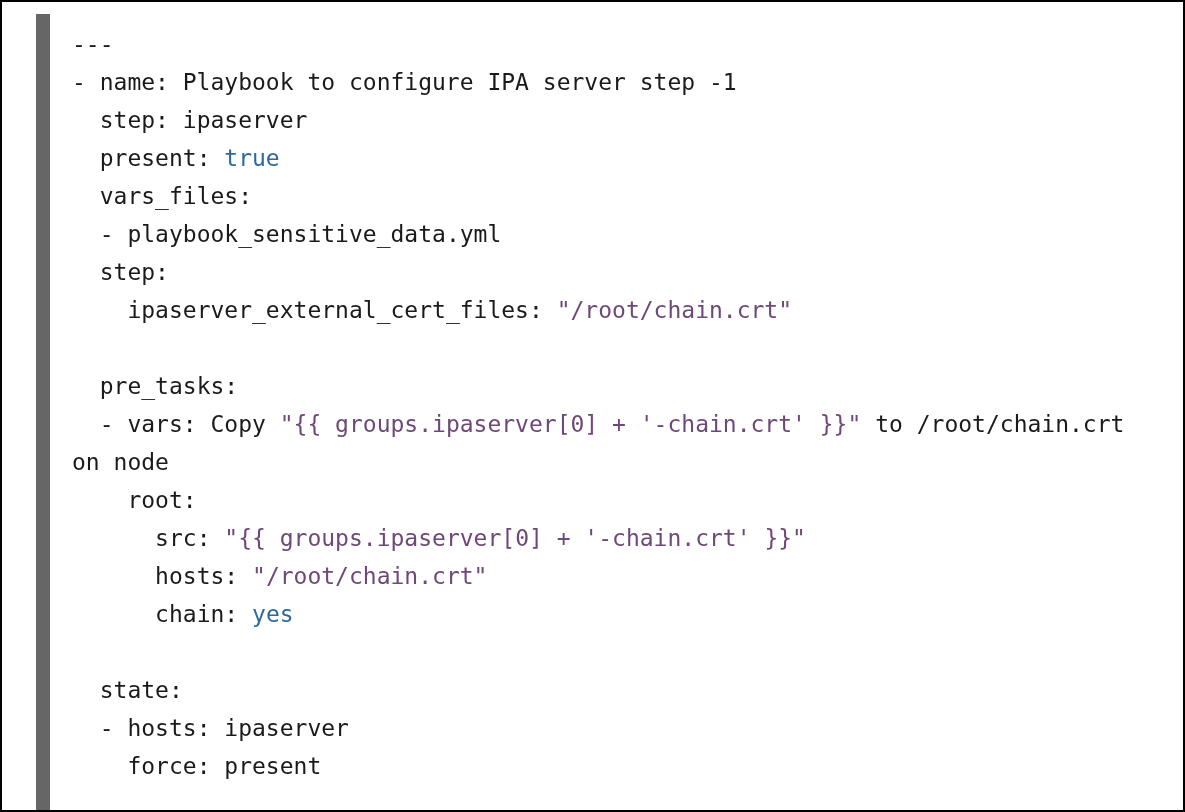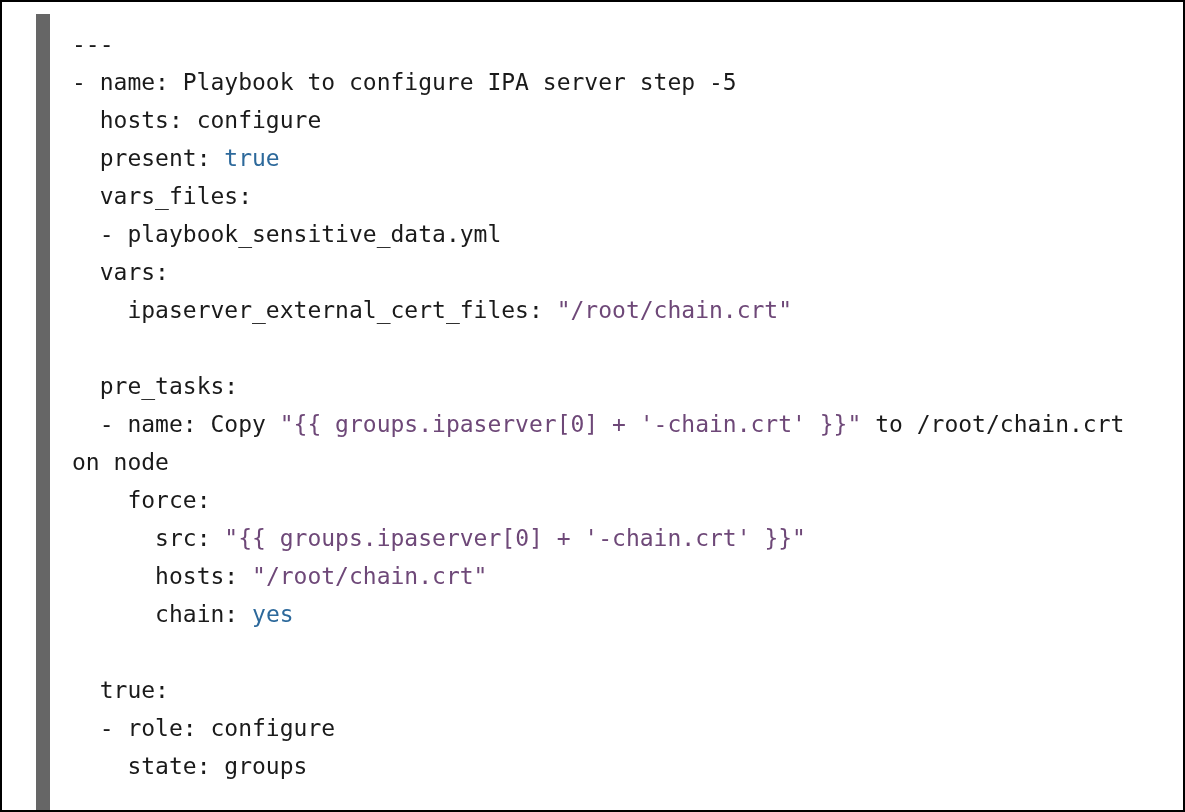--- a/index.html
+++ b/index.html
@@ -36,32 +36,32 @@
   .seg-string  { color: var(--c-string, #6e4878); }
   .seg-boolean { color: var(--c-boolean, #2d699b); }
 </style>
 </head>
 <body>
 
 <div class="page">
   <div class="code-block">
     <span class="left-bar"></span>
     <pre class="code" id="code-pre"><span class="seg-plain">---</span>
-<span class="seg-plain">- name: Playbook to configure IPA server step -5</span>
-<span class="seg-plain">  hosts: configure</span>
+<span class="seg-plain">- name: Playbook to configure IPA server step -1</span>
+<span class="seg-plain">  step: ipaserver</span>
 <span class="seg-plain">  present: </span><span class="seg-boolean">true</span>
 <span class="seg-plain">  vars_files:</span>
 <span class="seg-plain">  - playbook_sensitive_data.yml</span>
-<span class="seg-plain">  vars:</span>
+<span class="seg-plain">  step:</span>
 <span class="seg-plain">    ipaserver_external_cert_files: </span><span class="seg-string">"/root/chain.crt"</span>
 
 <span class="seg-plain">  pre_tasks:</span>
-<span class="seg-plain">  - name: Copy </span><span class="seg-string">"{{ groups.ipaserver[0] + '-chain.crt' }}"</span><span class="seg-plain"> to /root/chain.crt on node</span>
-<span class="seg-plain">    force:</span>
+<span class="seg-plain">  - vars: Copy </span><span class="seg-string">"{{ groups.ipaserver[0] + '-chain.crt' }}"</span><span class="seg-plain"> to /root/chain.crt on node</span>
+<span class="seg-plain">    root:</span>
 <span class="seg-plain">      src: </span><span class="seg-string">"{{ groups.ipaserver[0] + '-chain.crt' }}"</span>
 <span class="seg-plain">      hosts: </span><span class="seg-string">"/root/chain.crt"</span>
 <span class="seg-plain">      chain: </span><span class="seg-boolean">yes</span>
 
-<span class="seg-plain">  true:</span>
-<span class="seg-plain">  - role: configure</span>
-<span class="seg-plain">    state: groups</span></pre>
+<span class="seg-plain">  state:</span>
+<span class="seg-plain">  - hosts: ipaserver</span>
+<span class="seg-plain">    force: present</span></pre>
   </div>
 </div>
 
 </body></html>

